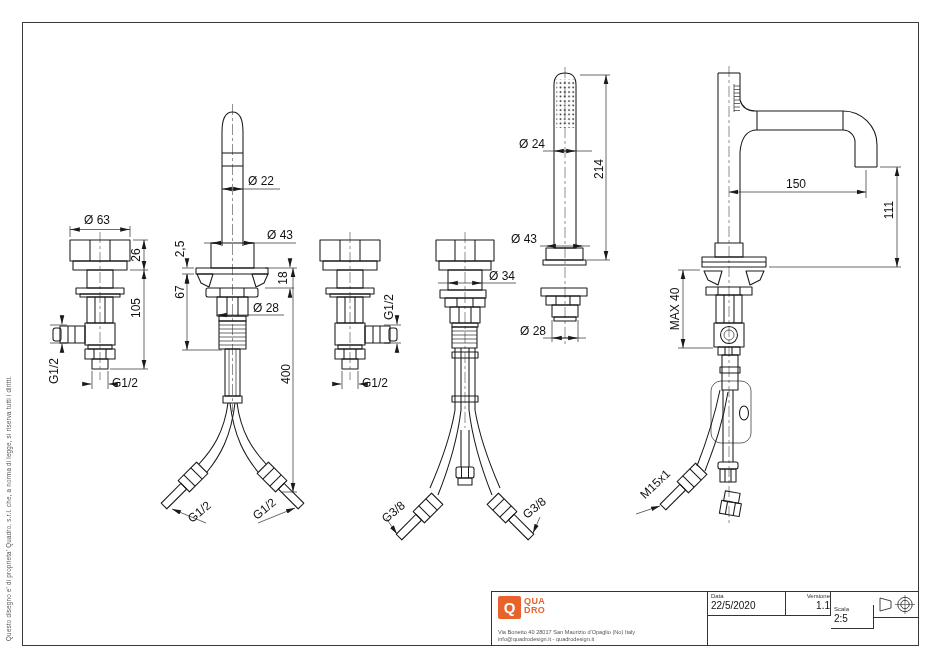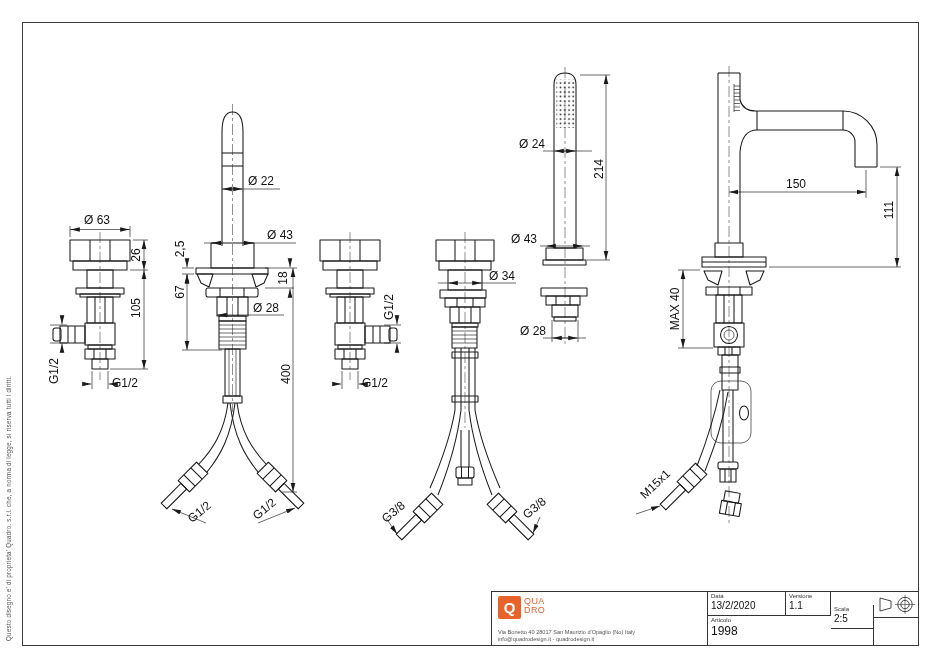--- a/index.html
+++ b/index.html
@@ -14,28 +14,28 @@
   .d{fill:none;stroke:#1a1a1a;stroke-width:.65;}
   .c{fill:none;stroke:#333;stroke-width:.55;stroke-dasharray:11 3 3 3;}
   .lab{font:12px "Liberation Sans",sans-serif;fill:#111;}
   
   #tblock{position:absolute;left:491px;top:591px;width:427px;height:54px;border-left:1px solid #333;border-top:1px solid #333;font-family:"Liberation Sans",sans-serif;}
   .cell{position:absolute;box-sizing:border-box;}
   .cl-lbl{font-size:6px;color:#333;padding:1px 0 0 3px;}
   .cl-val{font-size:10px;color:#111;padding:1px 0 0 3px;}
   #cell-logo{left:0;top:0;width:216px;height:54px;border-right:1px solid #333;}
   #cell-data{left:216px;top:0;width:78px;height:24px;border-right:1px solid #333;border-bottom:1px solid #333;}
-  #cell-versione{left:294px;top:0;width:45px;height:24px;border-right:1px solid #333;border-bottom:1px solid #333;}
+  #cell-versione{left:294px;top:0;width:45px;height:24px;border-right:1px solid #333;border-bottom:1px solid #333;text-align:right;}
   #cell-scala{left:339px;top:13px;width:43px;height:24px;border-right:1px solid #333;border-bottom:1px solid #333;}
   #cell-articolo{left:216px;top:24px;width:166px;height:30px;border-right:1px solid #333;}
   #cell-proj{left:382px;top:0;width:45px;height:26px;border-bottom:1px solid #333;}
   #logo-row{display:flex;align-items:flex-start;}
   #logo-box{width:23px;height:23px;background:#e8632c;color:#fff;margin:4px 3px 0 6px;
             display:flex;align-items:center;justify-content:center;font-size:15px;font-weight:bold;border-radius:2px;}
-  #logo-text{color:#e8632c;font-size:9px;font-weight:normal;line-height:9px;margin-top:5px;letter-spacing:.4px;}
+  #logo-text{color:#e8632c;font-size:9px;font-weight:bold;line-height:9px;margin-top:5px;letter-spacing:.4px;}
   #addr{position:absolute;left:6px;bottom:3px;font-size:5.6px;color:#555;line-height:7px;}
   #articolo-value{font-size:12px;}
 </style>
 </head>
 <body>
 
 <div id="stage">
 
   <div id="sidenote">Questo disegno e' di proprieta' Quadro. s.r.l. che, a norma di legge, si riserva tutti i diritti.</div>
   <div id="frame"></div>
@@ -397,33 +397,29 @@
           <div>DRO</div>
         </div>
       </div>
       <div id="addr">
         <div>Via Bonetto 40  28017 San Maurizio d'Opaglio (No) Italy</div>
         <div>info@quadrodesign.it  -  quadrodesign.it</div>
       </div>
     </div>
     <div id="cell-data" class="cell">
       <div class="cl-lbl">Data</div>
-      <div class="cl-val">13/2/2020</div>
+      <div class="cl-val">22/5/2020</div>
     </div>
     <div id="cell-versione" class="cell">
       <div class="cl-lbl">Versione</div>
       <div class="cl-val">1.1</div>
     </div>
     <div id="cell-scala" class="cell">
       <div class="cl-lbl">Scala</div>
       <div class="cl-val">2:5</div>
-    </div>
-    <div id="cell-articolo" class="cell">
-      <div class="cl-lbl">Articolo</div>
-      <div class="cl-val" id="articolo-value">1998</div>
     </div>
     <div id="cell-proj" class="cell">
       <svg width="45" height="25" viewBox="0 0 45 25">
         <polygon points="6,6 6,19 17,16 17,9" fill="none" stroke="#333" stroke-width="0.9"></polygon>
         <circle cx="31" cy="12.5" r="7.2" fill="none" stroke="#333" stroke-width="0.9"></circle>
         <circle cx="31" cy="12.5" r="4.2" fill="none" stroke="#333" stroke-width="0.9"></circle>
         <line x1="21" y1="12.5" x2="41" y2="12.5" stroke="#333" stroke-width="0.6"></line>
         <line x1="31" y1="3" x2="31" y2="22" stroke="#333" stroke-width="0.6"></line>
       </svg>
     </div>

